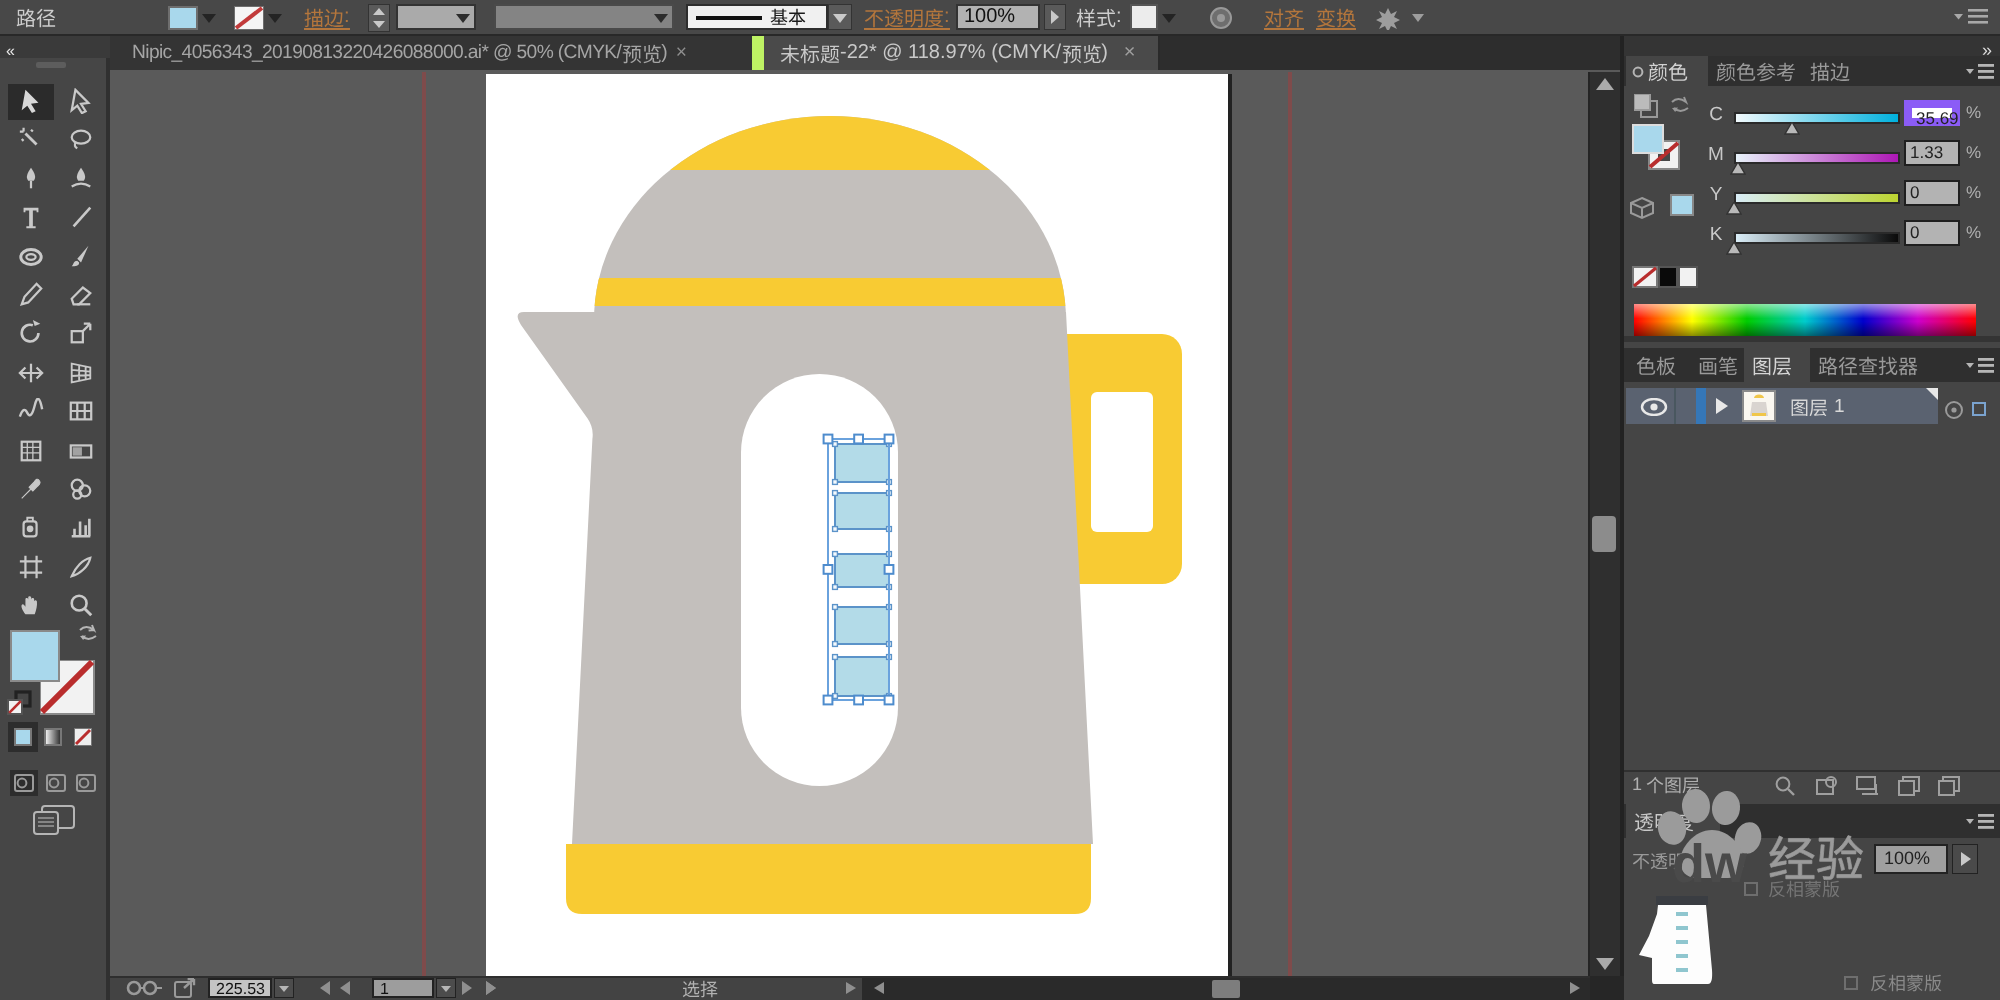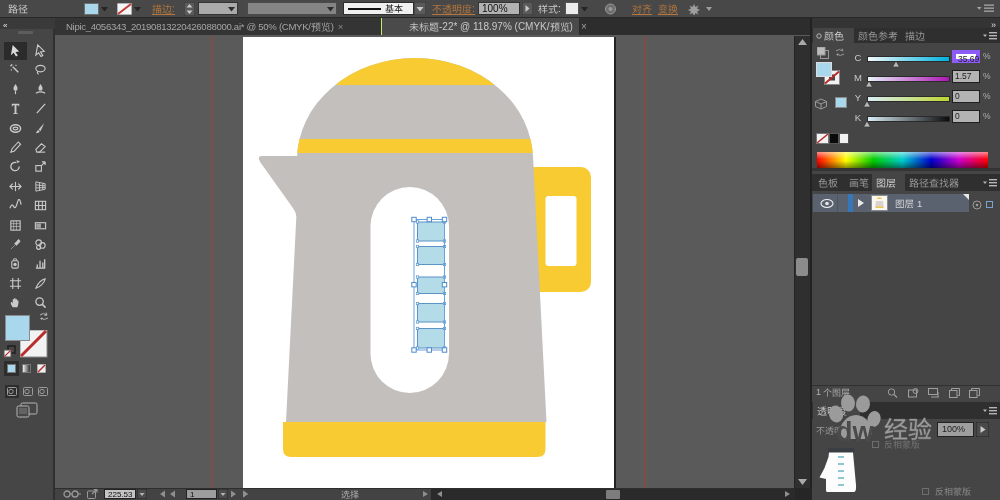--- a/index.html
+++ b/index.html
@@ -229,30 +229,30 @@
   </svg>
 <svg class="ab" style="left:977px;top:3px" width="18" height="11">
     <path d="M0 4h4.5l-2.2 2.8z" fill="#a8a8a8"></path>
     <rect x="7" y="1.5" width="10" height="1.3" fill="#a8a8a8"></rect>
     <rect x="7" y="4.5" width="10" height="1.3" fill="#a8a8a8"></rect>
     <rect x="7" y="7.5" width="10" height="1.3" fill="#a8a8a8"></rect>
   </svg>
 <div class="ab" style="left:0;top:18px;width:1000px;height:18px;background:#2d2d2d;border-bottom:1px solid #2a2a2a;box-sizing:border-box"></div>
 <div class="ab" style="left:0;top:18px;width:55px;height:12px;background:#3a3a3a;color:#e8e8e8;font-size:8px;line-height:8px;padding:4px 0 0 3px;box-sizing:border-box">«</div>
 <div class="ab" style="left:18px;top:31px;width:15px;height:3px;background:#5d5d5d;border-radius:1px;z-index:6"></div>
-<div class="flex" style="left:55px;top:18px;width:327px;height:17px;background:#343434;border-right:1px solid #bef264;box-sizing:border-box;padding-left:11px;color:#a5a5a5;font-size:9.6px;white-space:nowrap;overflow:hidden">
+<div class="flex" style="left:55px;top:18px;width:327px;height:17px;background:#343434;border-right:6px solid #bef264;box-sizing:border-box;padding-left:11px;color:#a5a5a5;font-size:9.6px;white-space:nowrap;overflow:hidden">
     <span style="flex:none;letter-spacing:-0.31px">Nipic_4056343_20190813220426088000.ai* @ 50% (CMYK/</span>
     <svg width="20" height="10" viewBox="0 0 2000 1000" style="flex:none" fill="#a5a5a5">
       <use href="#h9884" x="0" y="0" width="1000" height="1000"></use>
       <use href="#h89c8" x="1000" y="0" width="1000" height="1000"></use>
     </svg>
     <span style="flex:none">)</span>
     <span style="flex:none;margin-left:4px;color:#8f8f8f">×</span>
   </div>
-<div class="flex" style="left:382px;top:18px;width:198px;height:17px;background:#4a4a4a;border-right:1px solid #2a2a2a;box-sizing:border-box;padding-left:27px;color:#c9c9c9;font-size:10px;white-space:nowrap">
+<div class="flex" style="left:382px;top:18px;width:198px;height:17px;background:#4a4a4a;border-right:1px solid #2a2a2a;box-sizing:border-box;padding-left:8px;color:#c9c9c9;font-size:10px;white-space:nowrap">
     <svg width="30" height="10" viewBox="0 0 3000 1000" style="flex:none" fill="#c9c9c9">
       <use href="#h672a" x="0" y="0" width="1000" height="1000"></use>
       <use href="#h6807" x="1000" y="0" width="1000" height="1000"></use>
       <use href="#h9898" x="2000" y="0" width="1000" height="1000"></use>
     </svg>
     <span style="flex:none">-22* @ 118.97% (CMYK/</span>
     <svg width="20" height="10" viewBox="0 0 2000 1000" style="flex:none" fill="#c9c9c9">
       <use href="#h9884" x="0" y="0" width="1000" height="1000"></use>
       <use href="#h89c8" x="1000" y="0" width="1000" height="1000"></use>
     </svg>
@@ -650,21 +650,21 @@
 <svg class="ab" style="left:892px;top:61px" width="8" height="7">
     <path d="M4 0l3.5 6h-7z" fill="#b9b9b9" stroke="#333" stroke-width=".7"></path>
   </svg>
 <div class="ab" style="left:952px;top:50px;width:28px;height:13px;background:#ffffff;border:4px solid #8b5cf6;box-sizing:border-box;font-size:8.5px;line-height:11px;color:#222;padding-left:2px">35.69</div>
 <div class="ab" style="left:983px;top:51px;color:#b0b0b0;font-size:8.5px">%</div>
 <div class="ab" style="left:853px;top:72px;width:10px;height:12px;color:#c9c9c9;font-size:9.5px;line-height:12px;text-align:center">M</div>
 <div class="ab" style="left:867px;top:76px;width:81px;height:4px;background:linear-gradient(90deg,#e8f3fa,#ad17b5);border:1px solid #2a2a2a"></div>
 <svg class="ab" style="left:865px;top:81px" width="8" height="7">
     <path d="M4 0l3.5 6h-7z" fill="#b9b9b9" stroke="#333" stroke-width=".7"></path>
   </svg>
-<div class="ab" style="left:952px;top:70px;width:28px;height:13px;background:#b3b3b3;border:1px solid #1f1f1f;box-sizing:border-box;font-size:8.5px;line-height:11px;color:#222;padding-left:2px">1.57</div>
+<div class="ab" style="left:952px;top:70px;width:28px;height:13px;background:#b3b3b3;border:1px solid #1f1f1f;box-sizing:border-box;font-size:8.5px;line-height:11px;color:#222;padding-left:2px">1.33</div>
 <div class="ab" style="left:983px;top:71px;color:#b0b0b0;font-size:8.5px">%</div>
 <div class="ab" style="left:853px;top:92px;width:10px;height:12px;color:#c9c9c9;font-size:9.5px;line-height:12px;text-align:center">Y</div>
 <div class="ab" style="left:867px;top:96px;width:81px;height:4px;background:linear-gradient(90deg,#d9edf7,#bcd430);border:1px solid #2a2a2a"></div>
 <svg class="ab" style="left:863px;top:101px" width="8" height="7">
     <path d="M4 0l3.5 6h-7z" fill="#b9b9b9" stroke="#333" stroke-width=".7"></path>
   </svg>
 <div class="ab" style="left:952px;top:90px;width:28px;height:13px;background:#b3b3b3;border:1px solid #1f1f1f;box-sizing:border-box;font-size:8.5px;line-height:11px;color:#222;padding-left:2px">0</div>
 <div class="ab" style="left:983px;top:91px;color:#b0b0b0;font-size:8.5px">%</div>
 <div class="ab" style="left:853px;top:112px;width:10px;height:12px;color:#c9c9c9;font-size:9.5px;line-height:12px;text-align:center">K</div>
 <div class="ab" style="left:867px;top:116px;width:81px;height:4px;background:linear-gradient(90deg,#d9edf7,#0a0a0a);border:1px solid #2a2a2a"></div>

